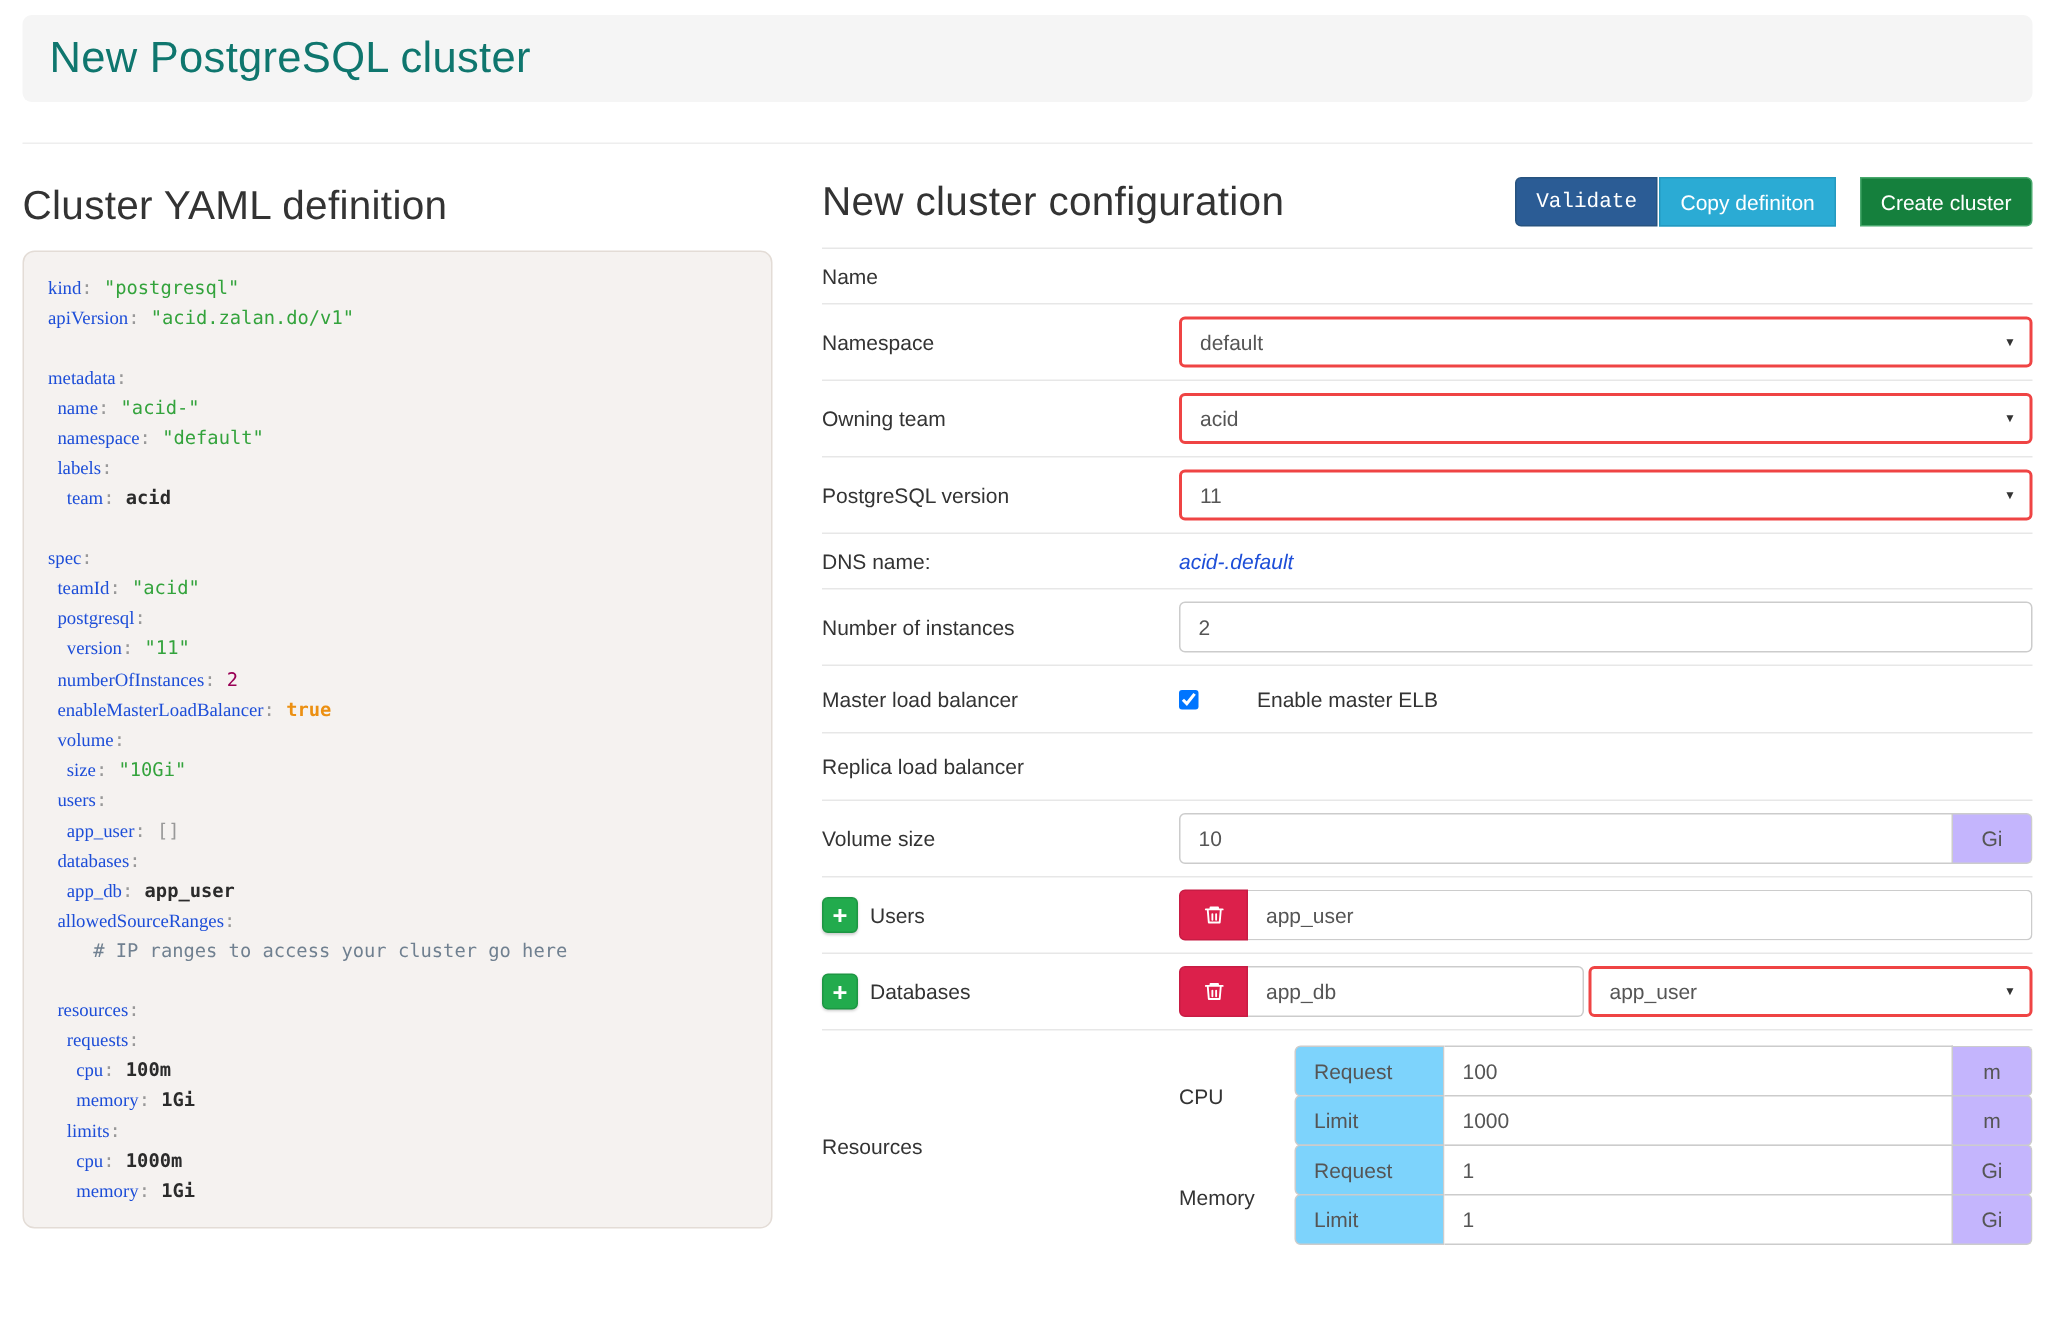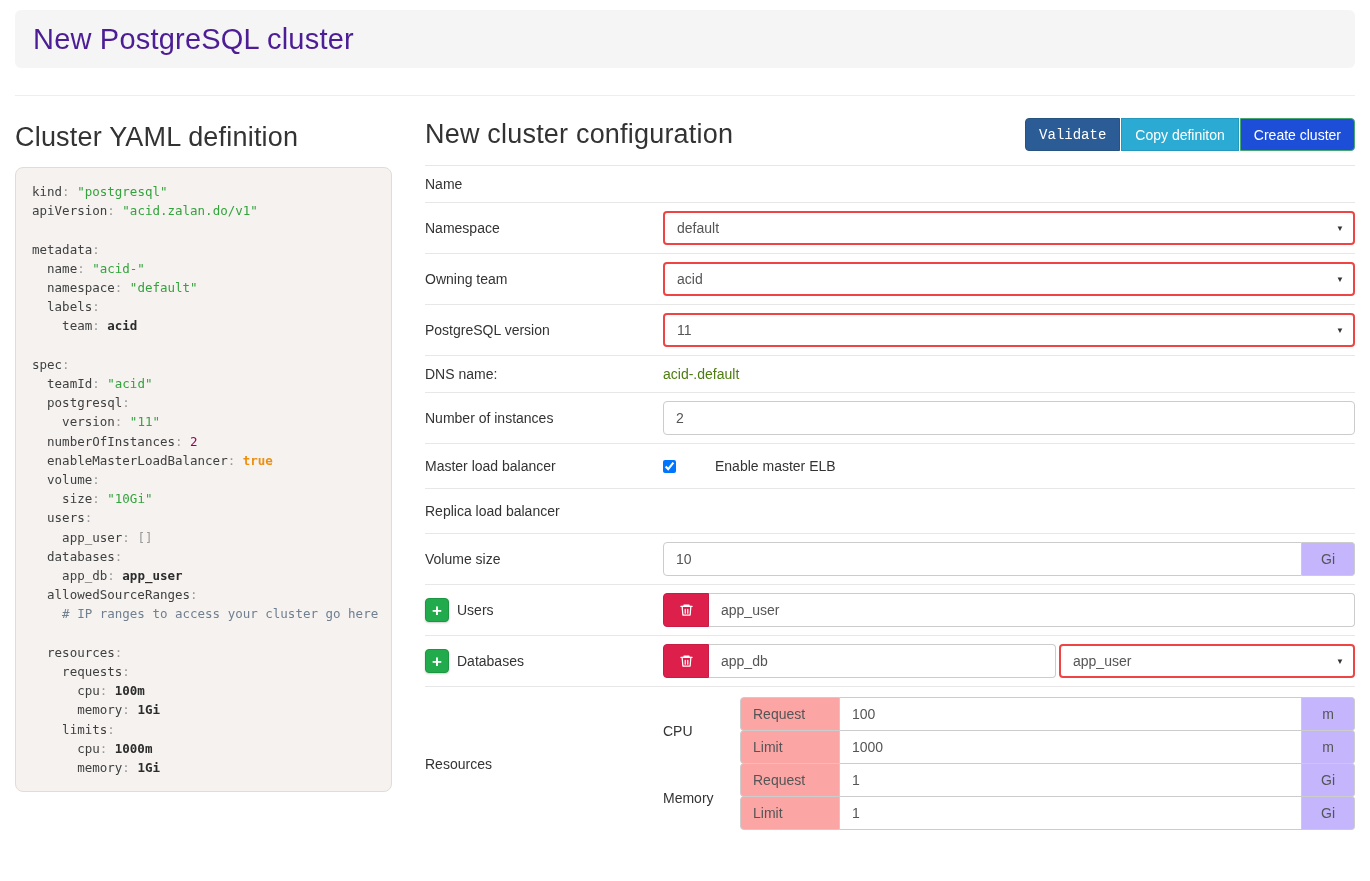--- a/index.html
+++ b/index.html
@@ -10,61 +10,61 @@
     color: #333; font-size: 14px; overflow: hidden;
   }
   .container { padding: 0 15px; }
 
   
   .jumbotron {
     margin-top: 10px; height: 58px; background: #f5f5f5;
     border-radius: 6px; padding: 0 18px; display: flex; align-items: center;
   }
   .jumbotron h1 {
-    font-size: 29px; font-weight: 500; color: #4c1d95; letter-spacing: .2px;
+    font-size: 29px; font-weight: 500; color: #0f766e; letter-spacing: .2px;
   }
   hr.page-rule { border: 0; border-top: 1px solid #eee; margin-top: 27px; }
 
   
   .main-row { display: flex; align-items: flex-start; }
-  .col-left { width: 377px; margin-right: 33px; flex: none; }
+  .col-left { width: 500px; margin-right: 33px; flex: none; }
   .col-right { flex: 1; min-width: 0; }
 
   h2.section-heading {
     font-size: 27px; font-weight: 500; color: #333; letter-spacing: .2px;
   }
   .col-left h2.section-heading { margin: 26px 0 14px 0; }
 
   
   pre.yaml-panel {
     background: #f5f2f0; border: 1px solid #e3dcd6; border-radius: 8px;
     padding: 14px 16px; font-family: "DejaVu Sans Mono", monospace;
     font-size: 12.5px; line-height: 19.2px; color: #333;
     overflow: hidden;
   }
   .yline { white-space: pre; min-height: 19.2px; }
-  .t-key   { color: #404040; }
+  .t-key   { color: #1d4ed8; font-family: Liberation Serif, serif; }
   .t-punc  { color: #999; }
   .t-str   { color: #33a33c; }
   .t-num   { color: #990055; }
   .t-bool  { color: #ec9012; font-weight: bold; }
   .t-plain { color: #2b2b2b; font-weight: bold; }
   .t-comment { color: #708090; }
 
   
   .config-header { display: flex; align-items: center; justify-content: space-between; margin: 22px 0 14px 0; }
   .btn-group { display: flex; }
   .btn {
     height: 33px; padding: 0 13px; font-size: 14px; color: #fff;
     border: 1px solid transparent; cursor: pointer; display: flex; align-items: center;
     font-family: "Liberation Sans", sans-serif;
   }
   .btn-validate { background: #2b5c95; border-color: #27537f; border-radius: 4px 0 0 4px; font-family: Liberation Mono, monospace; }
   .btn-copy     { background: #2babd4; border-color: #2499bf; margin-left: 1px; }
-  .btn-create   { background: #1d4ed8; border-color: #48a86c; border-radius: 0 4px 4px 0; margin-left: 1px; }
+  .btn-create   { background: #15803d; border-color: #48a86c; border-radius: 0 4px 4px 0; margin-left: 16px; }
 
   
   .form-table { width: 100%; }
   .frow {
     display: flex; align-items: center; border-top: 1px solid #e7e7e7;
     padding: 8px 0;
   }
   .frow:last-child { border-bottom: 0; }
   .flabel { width: 238px; flex: none; color: #333; line-height: 20px; }
   .fcontrol { flex: 1; display: flex; align-items: center; min-width: 0; }
@@ -82,21 +82,21 @@
     -webkit-appearance: none; appearance: none;
     height: 34px; width: 100%; border: 2px solid #ef4444; border-radius: 4px;
     padding: 6px 26px 6px 12px; font-size: 14px; color: #555; background: #fff;
     font-family: "Liberation Sans", sans-serif; outline: none;
   }
   .caret-icon {
     position: absolute; right: 11px; top: 50%; transform: translateY(-50%);
     font-size: 8px; color: #333; pointer-events: none;
   }
 
-  .static-text { color: #4d7c0f; }
+  .static-text { color: #1d4ed8; font-style: italic; }
 
   .checkbox-line { display: flex; align-items: center; gap: 32px; }
   .checkbox-line input[type="checkbox"] { width: 13px; height: 13px; margin-right: 7px; }
   .cb-row { padding: 12px 0; }
 
   
   .input-group { display: flex; width: 100%; align-items: stretch; }
   .input-group .text-input { border-radius: 4px 0 0 4px; }
   .addon {
     background: #c4b5fd; border: 1px solid #ccc; border-left: 0; color: #555;
@@ -121,21 +121,21 @@
   .db-select-wrap { width: 296px; flex: none; margin-left: 3px; }
 
   
   .res-row { padding: 10px 0 14px 0; align-items: center; }
   .res-groups { width: 77px; flex: none; display: flex; flex-direction: column; }
   .res-group-label { height: 67px; display: flex; align-items: center; color: #333; }
   .res-table { flex: 1; display: flex; flex-direction: column; }
   .res-line { display: flex; height: 34px; margin-top: -1px; }
   .res-line:first-child { margin-top: 0; }
   .res-addon-left {
-    width: 100px; flex: none; background: #fca5a5; border: 1px solid #ccc;
+    width: 100px; flex: none; background: #7dd3fc; border: 1px solid #ccc;
     border-radius: 4px 0 0 4px; color: #555; display: flex; align-items: center;
     padding-left: 12px;
   }
   .res-line input.text-input { border-radius: 0; border-left: 0; height: 34px; }
 </style>
 </head>
 <body>
 
 <div class="container">
 

